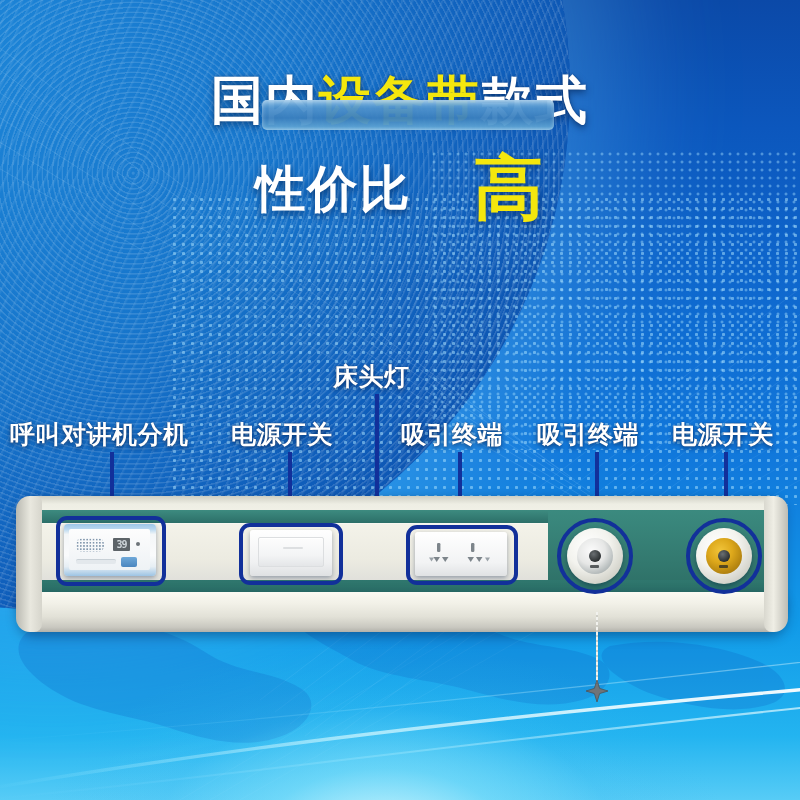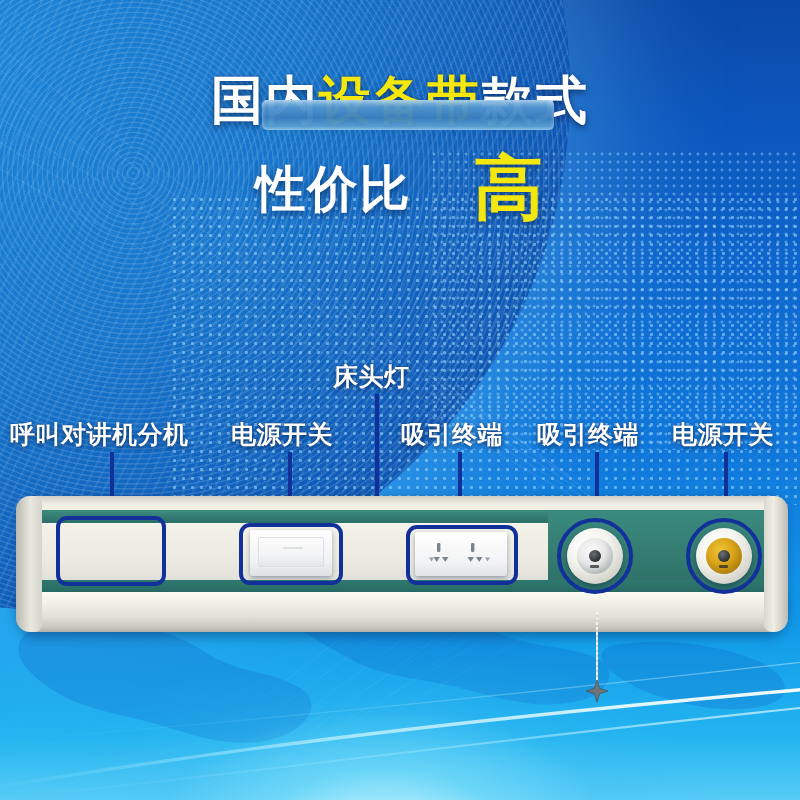--- a/index.html
+++ b/index.html
@@ -318,20 +318,29 @@
       <div class="gasField"></div>
       <div class="stripeBot"></div>
     </div>
     <div class="panelRound"></div>
     <div class="endCapL"></div>
     <div class="endCapR"></div>
   </div>
 
   <div class="diffuser"></div>
 
+  <div class="intercom">
+    <div class="icFace">
+      <div class="icGrille"></div>
+      <div class="icDisp">39</div>
+      <div class="icDot"></div>
+      <div class="icBar"></div>
+      <div class="icBtn"></div>
+    </div>
+  </div>
 
   <div class="switch">
     <div class="switchRock">
       <div class="switchLine"></div>
     </div>
   </div>
 
   <div class="socket">
     <svg width="92" height="44" viewBox="0 0 92 44">
       <g fill="#7d858b">

